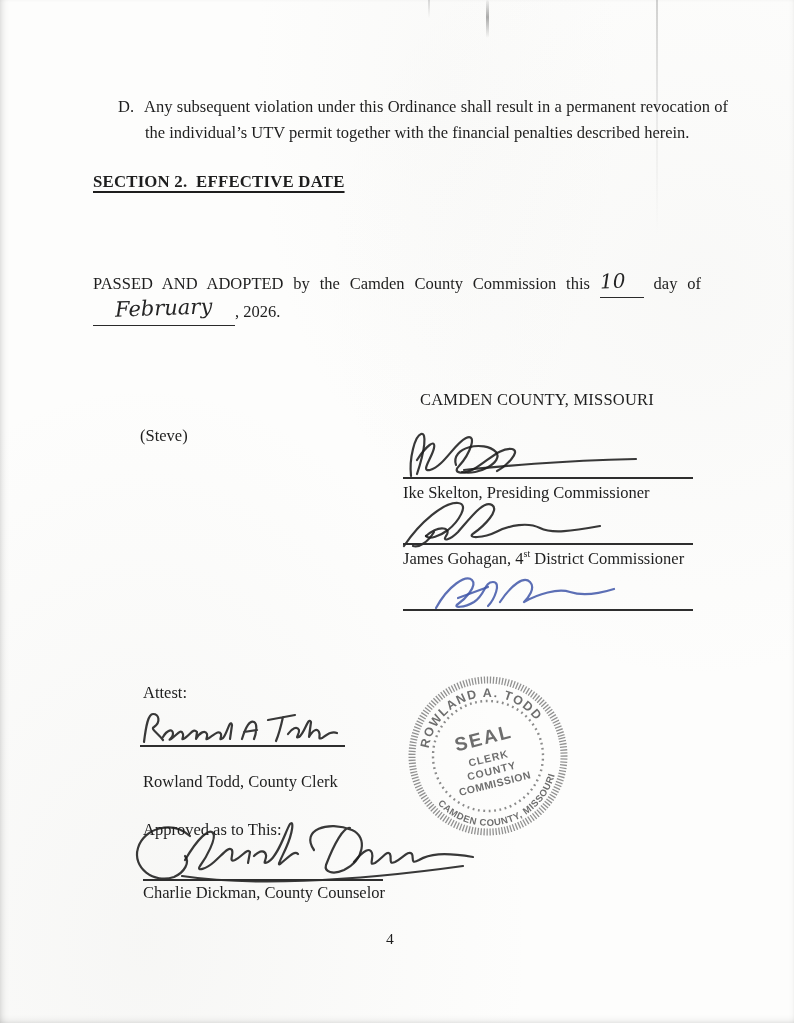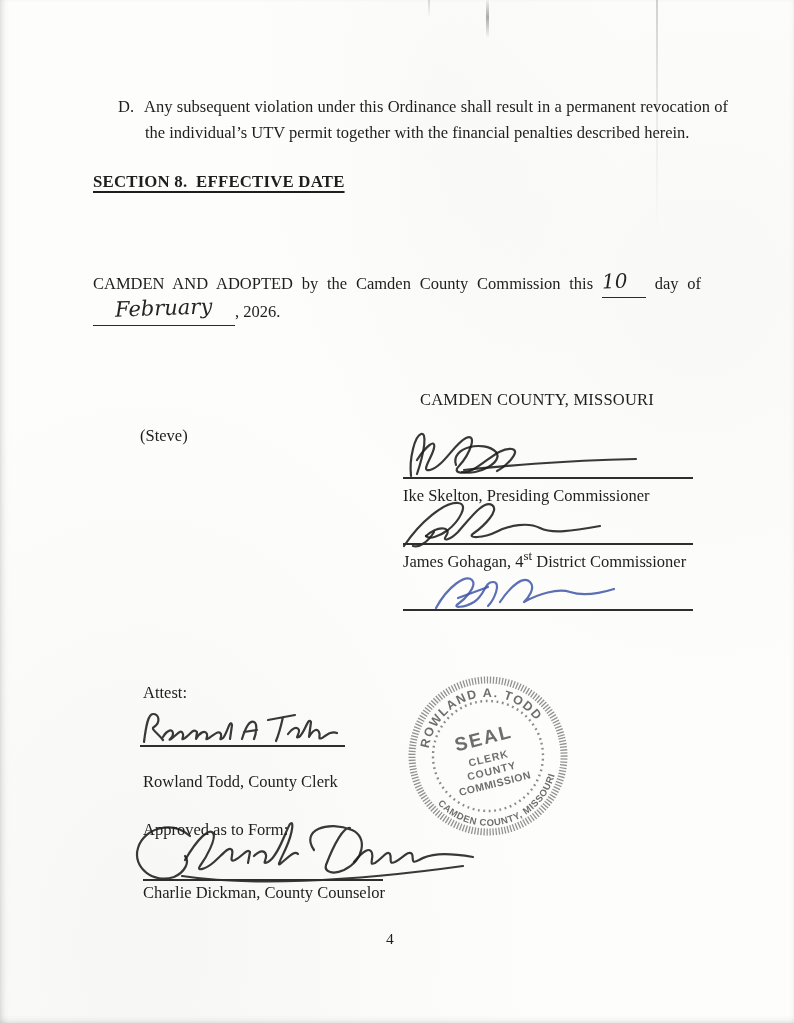--- a/index.html
+++ b/index.html
@@ -24,21 +24,21 @@
   .passed-2{left:93px;top:297px;width:608px;}
   .hw{font-style:italic;color:#242424;font-family:"DejaVu Serif", serif;}
   .day-blank{display:inline-block;width:44px;border-bottom:1.6px solid #2a2a2a;text-align:center;vertical-align:baseline;}
   .day-blank .hw{display:inline-block;font-size:20px;transform:rotate(-2deg);position:relative;top:-1px;}
   .month-blank{display:inline-block;width:142px;border-bottom:1.6px solid #2a2a2a;text-align:center;}
   .month-blank .hw{display:inline-block;font-size:21px;transform:rotate(-2deg);position:relative;top:-2px;}
   .county-head{left:420px;top:390px;font-size:16.5px;letter-spacing:.2px;}
   .seal-note{left:140px;top:426px;font-size:16.5px;}
   .sig-line{height:1.6px;background:#2e2e2e;}
   .sig-label{font-size:16.5px;white-space:nowrap;}
-  .sig-label sup{font-size:13px;}
+  .sig-label sup{font-size:10px;}
   .sig-svg{overflow:visible;}
   .sig-svg path{fill:none;stroke:#1c1c1c;stroke-width:2.2;stroke-linecap:round;stroke-linejoin:round;opacity:.88;}
   .sig-svg.blue path{stroke:#4056a8;opacity:.85;}
   .stamp{opacity:.82;}
   .stamp text{font-family:"Liberation Sans", sans-serif;}
   .crease{left:656px;top:0;width:2px;height:235px;background:linear-gradient(to bottom, rgba(110,110,110,.30), rgba(160,160,160,.12) 60%, rgba(200,200,200,0));filter:blur(.4px);}
   .staple-mark{left:486px;top:0;width:3px;height:38px;border-radius:2px;background:linear-gradient(to bottom, rgba(80,80,80,.05), rgba(60,60,60,.42) 45%, rgba(90,90,90,0));filter:blur(.5px);}
   .staple-mark2{left:428px;top:0;width:2px;height:18px;background:linear-gradient(to bottom, rgba(90,90,90,.22), rgba(120,120,120,0));filter:blur(.6px);}
   .page-num{left:386px;top:930px;font-size:15.5px;}
 </style>
@@ -46,23 +46,23 @@
 <body>
 
 <div class="page">
 
   <div class="abs crease"></div>
   <div class="abs staple-mark"></div>
   <div class="abs staple-mark2"></div>
 
   <div class="abs body-text para-d"><span class="d-label">D.</span><span>Any subsequent violation under this Ordinance shall result in a permanent revocation of the individual’s UTV permit together with the financial penalties described herein.</span></div>
 
-  <div class="abs sec-head">SECTION 8.  EFFECTIVE DATE</div>
+  <div class="abs sec-head">SECTION 2.  EFFECTIVE DATE</div>
 
-  <div class="abs body-text passed-1"><span>CAMDEN AND ADOPTED by the Camden County Commission this</span>
+  <div class="abs body-text passed-1"><span>PASSED AND ADOPTED by the Camden County Commission this</span>
     <span class="day-blank"><span class="hw">10</span></span>
     <span>day of</span></div>
   <div class="abs body-text passed-2"><span class="month-blank"><span class="hw">February</span></span><span>, 2026.</span></div>
 
   <div class="abs county-head">CAMDEN COUNTY, MISSOURI</div>
   <div class="abs seal-note">(Steve)</div>
 
   <svg class="abs sig-svg" style="left:404px;top:428px;" width="240" height="52" viewBox="0 0 240 52">
     <path d="M7,48 C5,30 11,8 17,6 C23,4 21,22 13,46"></path>
     <path d="M13,32 C22,18 32,10 30,20 C28,30 16,44 26,42 C40,38 50,16 62,10 C74,5 66,26 55,38 C48,45 58,47 70,41 C84,33 96,19 108,21 C118,23 101,39 93,43"></path>
@@ -112,21 +112,21 @@
       <text font-size="9.5" font-weight="bold" letter-spacing="0.5" fill="#4e4e4e">
         <textPath href="#arcBottom" startOffset="50%" text-anchor="middle">CAMDEN COUNTY, MISSOURI</textPath>
       </text>
       <text x="86" y="74" text-anchor="middle" font-size="19" font-weight="bold" letter-spacing="2" fill="#4e4e4e">SEAL</text>
       <text x="86" y="92" text-anchor="middle" font-size="10.5" font-weight="bold" letter-spacing="1" fill="#4e4e4e">CLERK</text>
       <text x="86" y="105" text-anchor="middle" font-size="10.5" font-weight="bold" letter-spacing="1" fill="#4e4e4e">COUNTY</text>
       <text x="86" y="118" text-anchor="middle" font-size="10.5" font-weight="bold" letter-spacing="0.5" fill="#4e4e4e">COMMISSION</text>
     </g>
   </svg>
 
-  <div class="abs body-text" style="left:143px;top:817px;">Approved as to Form:</div>
+  <div class="abs body-text" style="left:143px;top:817px;">Approved as to This:</div>
   <svg class="abs sig-svg" style="left:128px;top:820px;" width="350" height="70" viewBox="0 0 350 70">
     <path d="M62,16 C44,0 16,8 10,28 C4,48 26,64 46,57 C57,52 62,42 57,36"></path>
     <path d="M57,40 C70,18 81,8 85,13 C89,18 78,38 72,46 C68,52 78,49 86,42 C96,33 101,26 104,30 C106,34 100,43 107,40 C115,36 119,28 122,32 L120,43"></path>
     <path d="M126,36 C132,30 137,30 138,35 C139,40 133,45 140,42 C150,37 158,10 162,4 C166,0 165,12 158,28 C153,39 149,46 152,44 C160,38 166,30 170,34"></path>
     <path d="M186,30 C172,10 200,0 224,10 C240,17 236,40 216,50 C205,55 196,52 198,45 C206,24 216,6 222,8"></path>
     <path d="M226,42 C236,30 242,27 244,33 C246,39 240,46 247,43 C255,38 259,30 262,34 C264,38 260,45 267,42 C275,38 280,30 284,34 C286,38 282,45 291,40 C301,34 315,32 345,37"></path>
     <path d="M54,56 C120,66 220,62 335,46"></path>
   </svg>
   <div class="abs sig-line" style="left:143px;top:879px;width:240px;"></div>
   <div class="abs sig-label" style="left:143px;top:883px;">Charlie Dickman, County Counselor</div>

